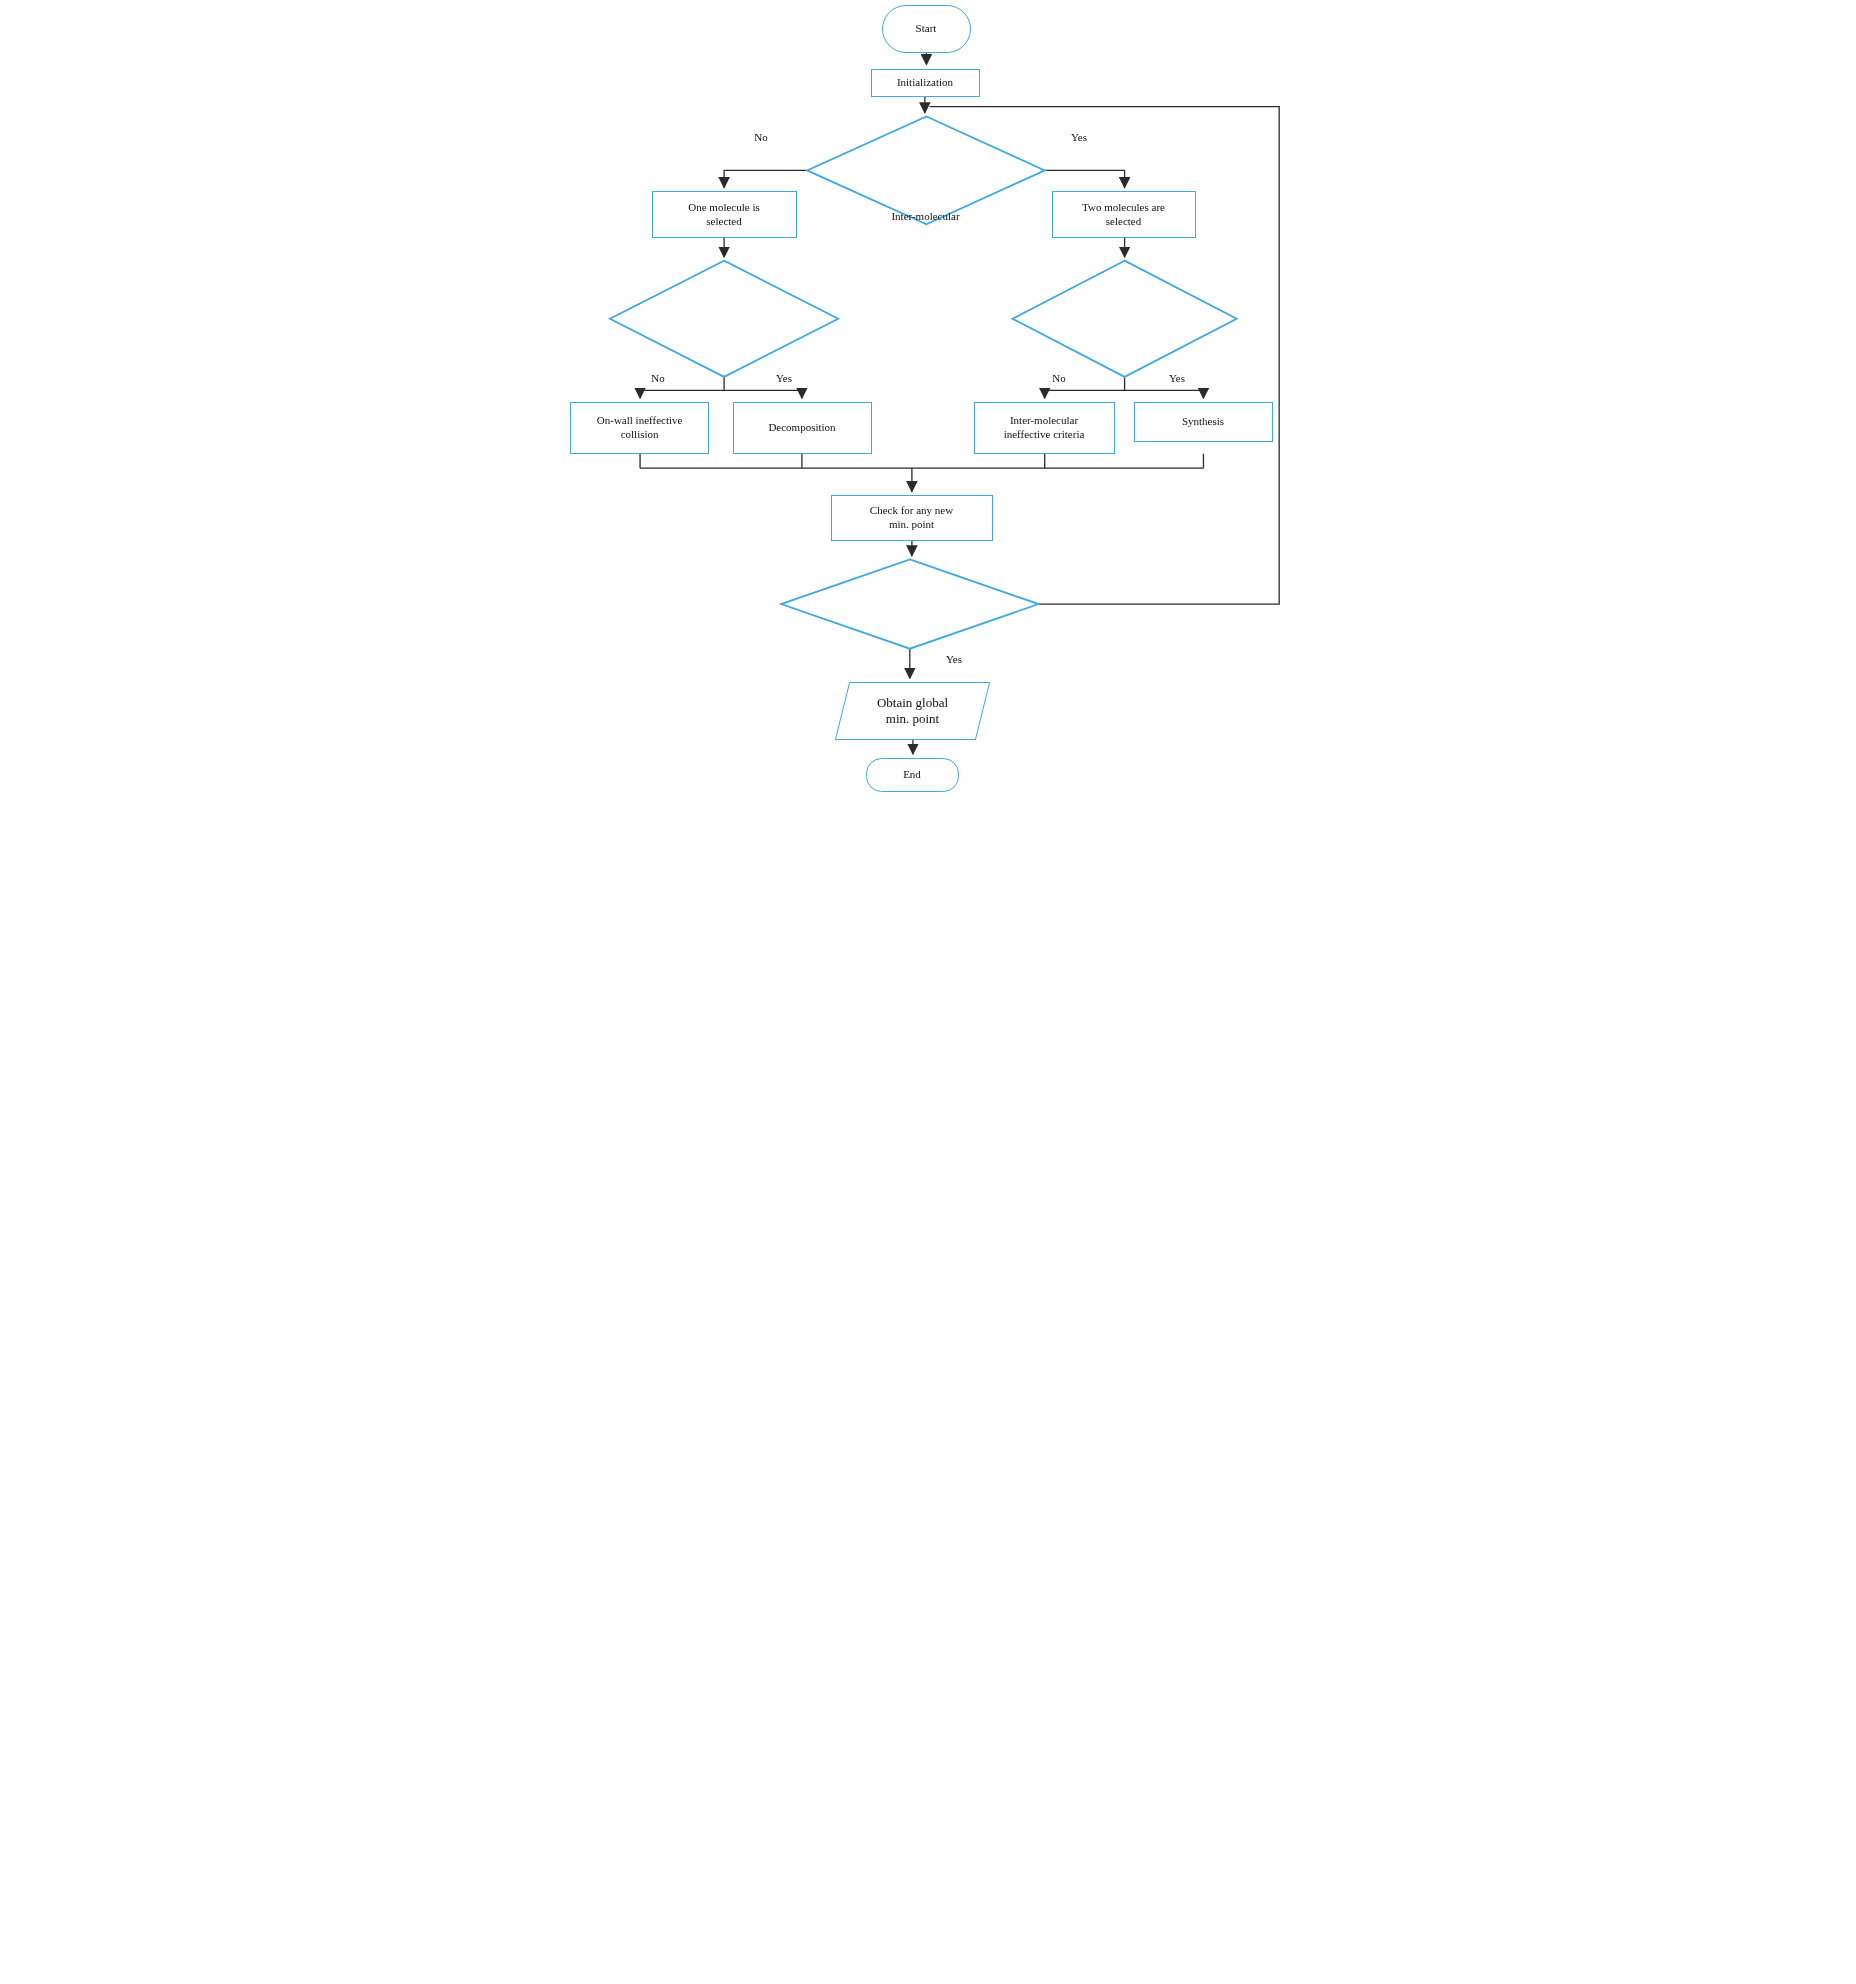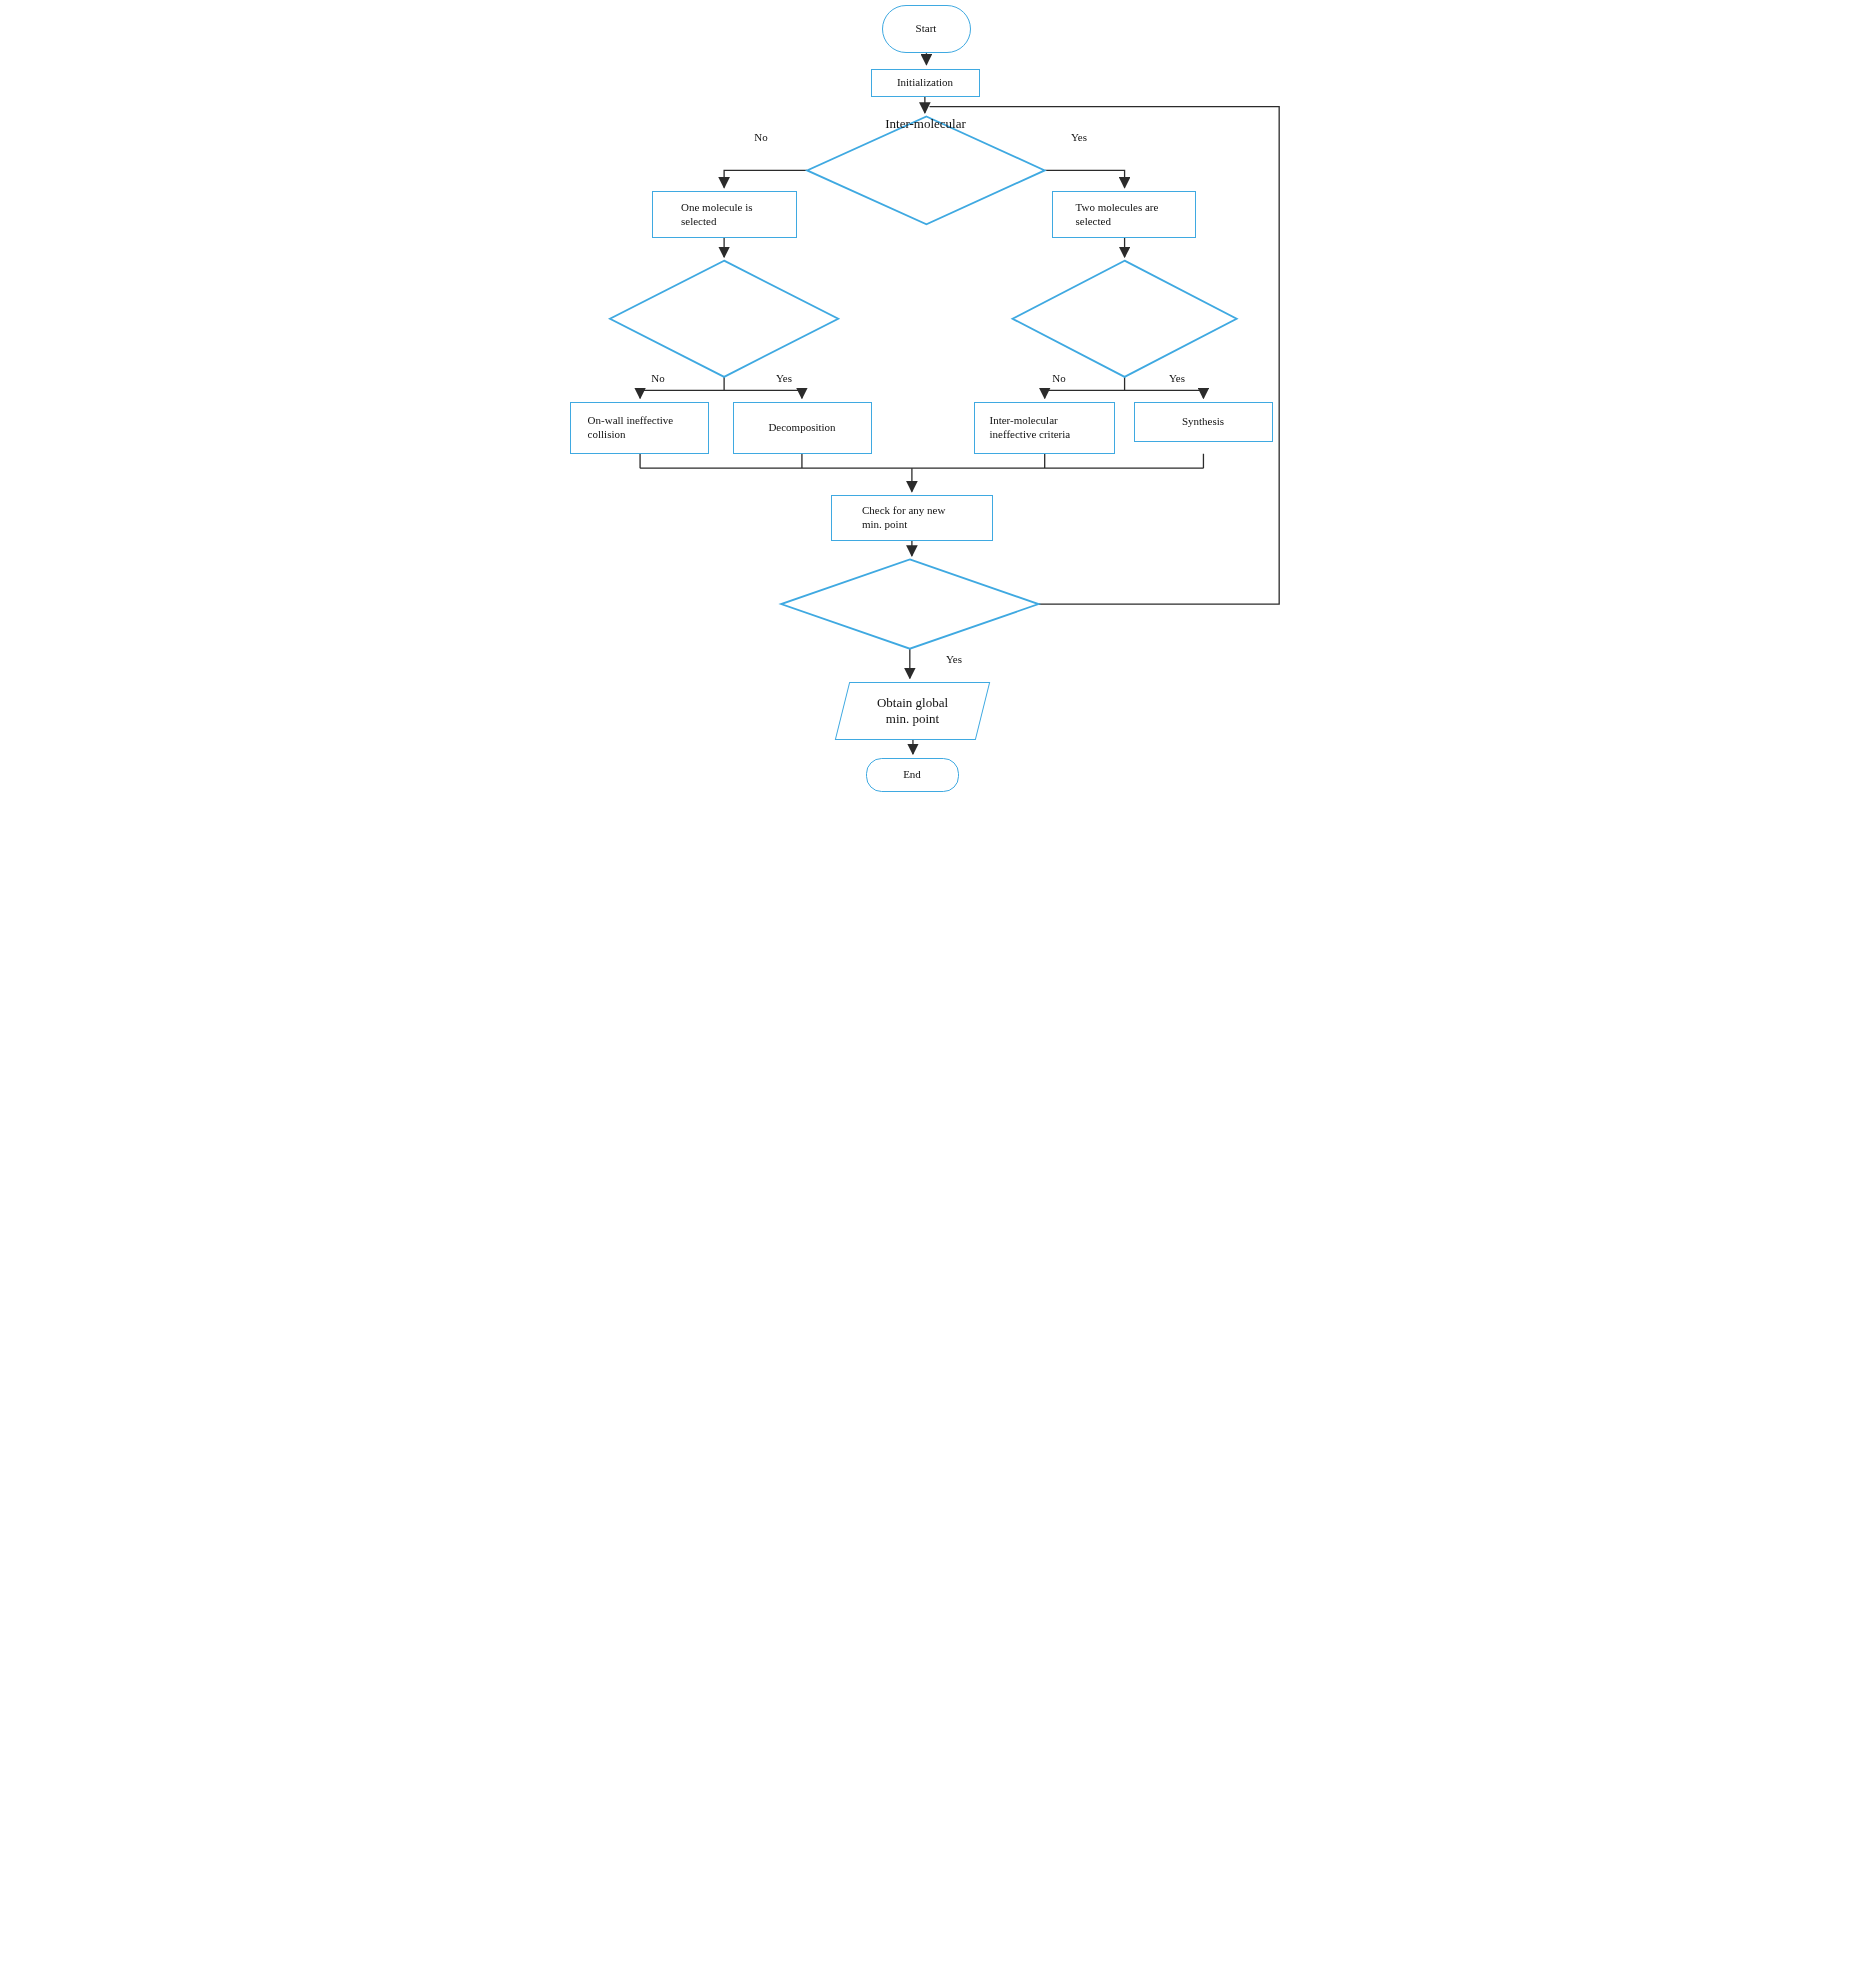--- a/index.html
+++ b/index.html
@@ -24,34 +24,34 @@
     height: 802px;
   }
   .node {
     position: absolute;
     box-sizing: border-box;
     border: 1.6px solid #3fa9e1;
     background: #ffffff;
     display: flex;
     align-items: center;
     justify-content: center;
-    text-align: left;
+    text-align: center;
     font-size: 11px;
     line-height: 1.25;
   }
   .node .lbl { display: inline-block; }
   .stadium-start { border-radius: 24px; }
   .stadium-end   { border-radius: 15.6px; }
   .diamond-label {
     position: absolute;
     display: flex;
-    align-items: flex-start;
+    align-items: flex-end;
     justify-content: center;
     text-align: center;
-    font-size: 13px;
+    font-size: 11px;
     line-height: 1.25;
     pointer-events: none;
   }
   .edge-label {
     position: absolute;
     width: 57px;
     text-align: center;
     font-size: 11px;
     pointer-events: none;
   }

